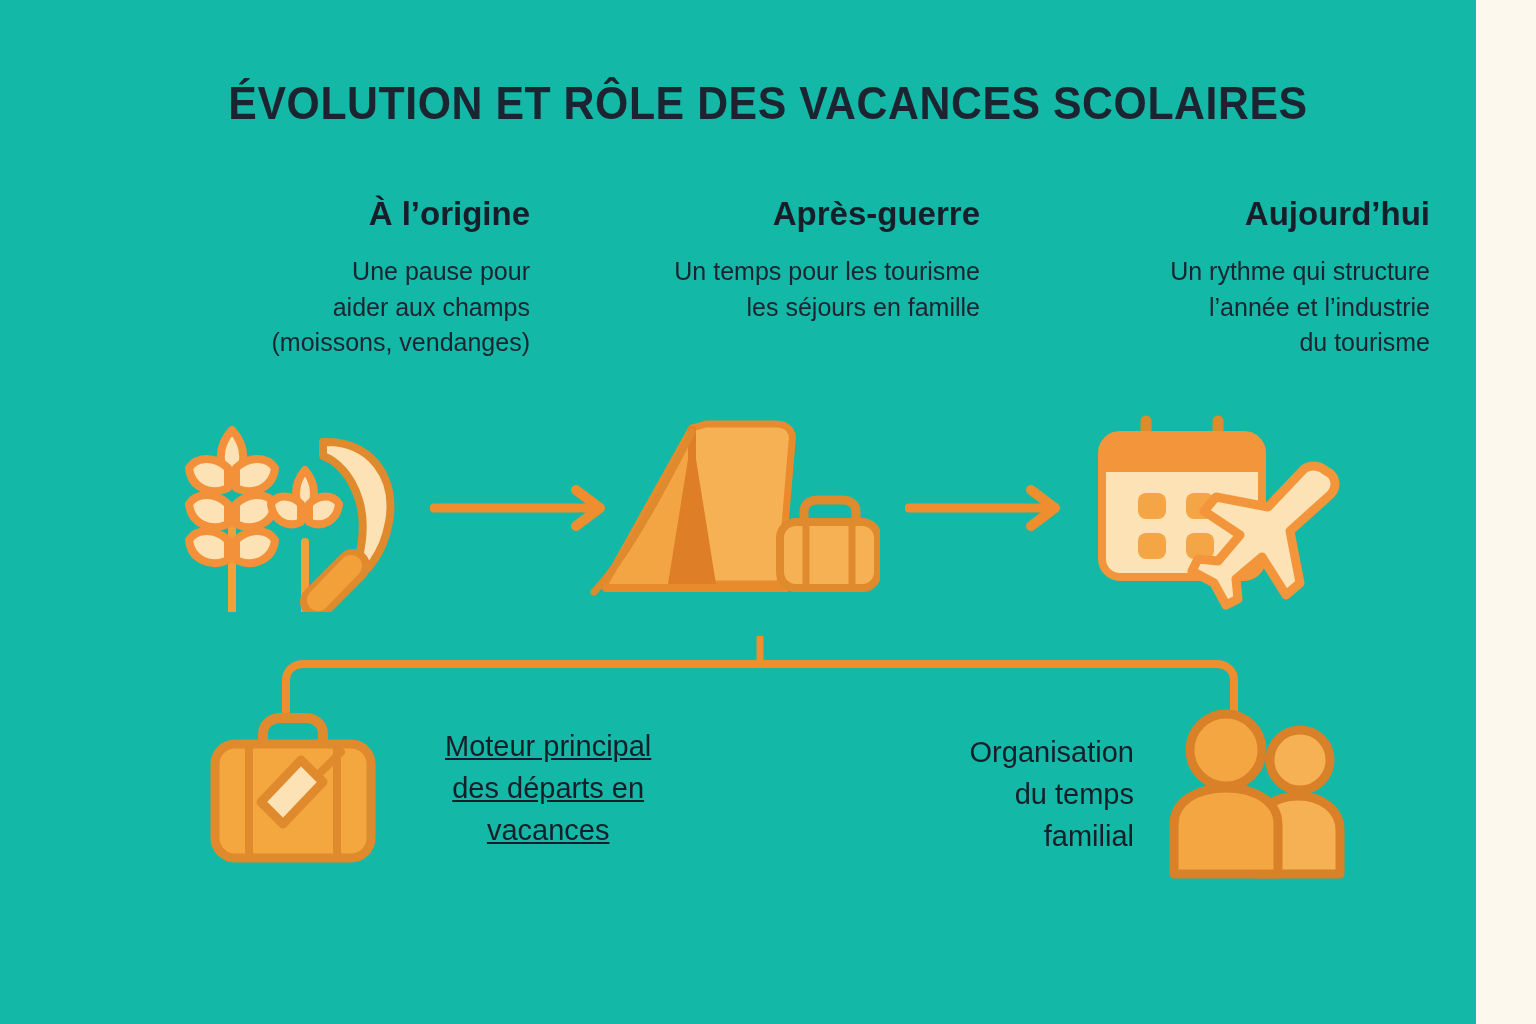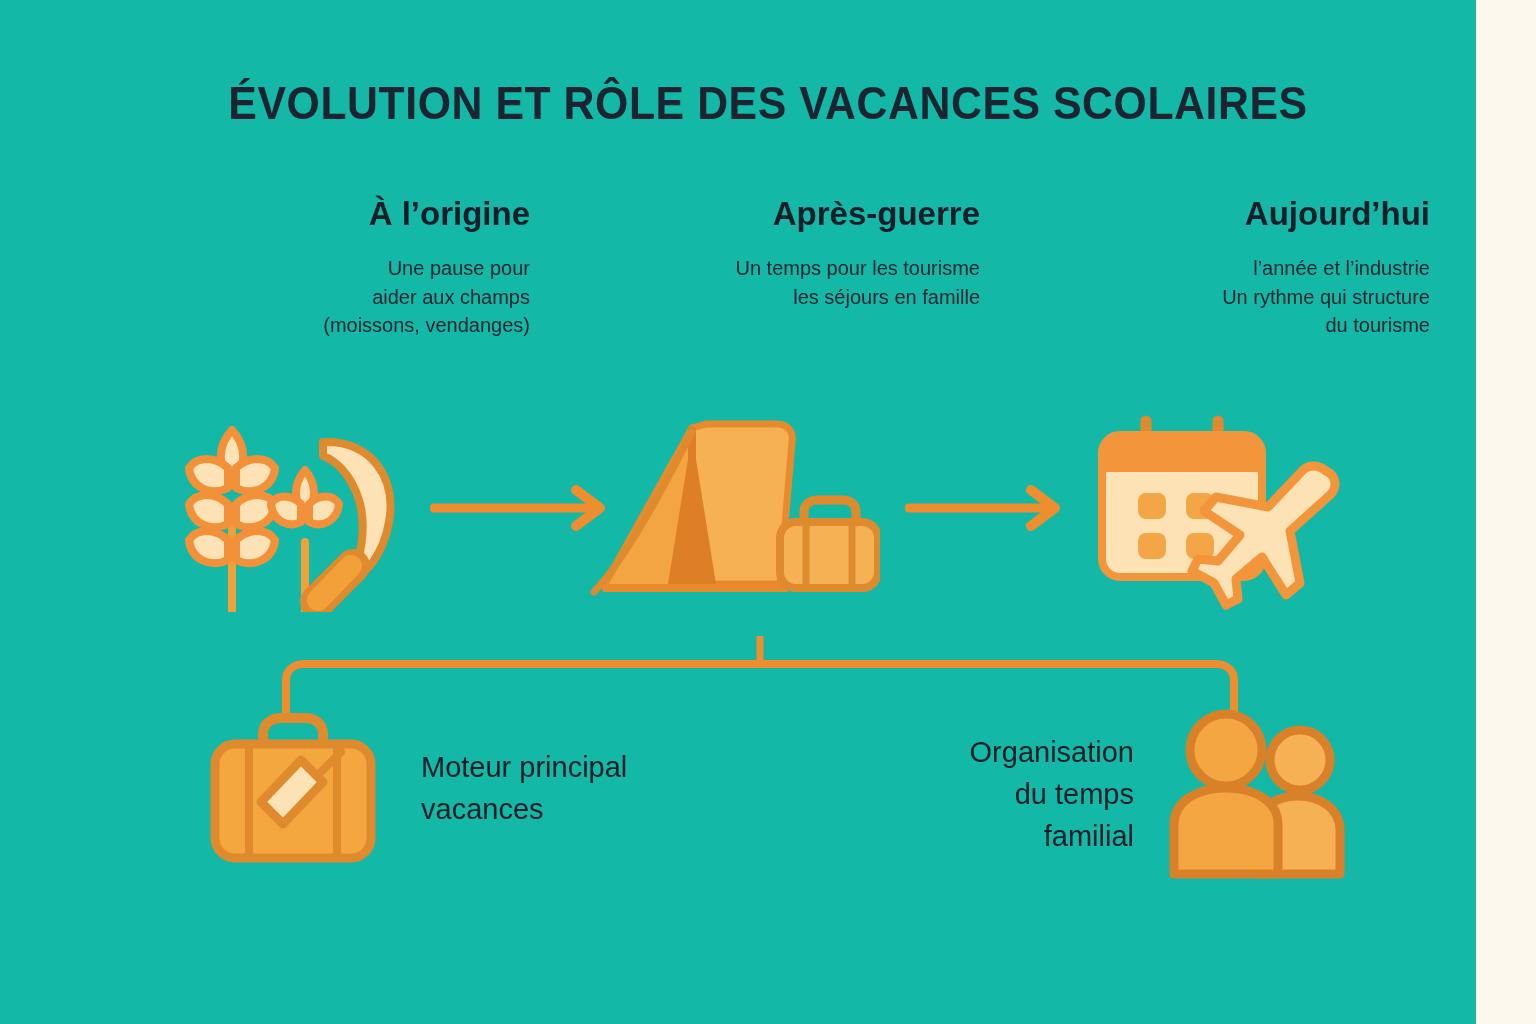--- a/index.html
+++ b/index.html
@@ -50,21 +50,21 @@
     text-align: right;
   }
   .col-heading {
     font-size: 33px;
     font-weight: bold;
     color: #171E29;
     line-height: 1.1;
     margin: 0 0 22px 0;
   }
   .col-body {
-    font-size: 20px;
+    font-size: 25px;
     color: #1B2430;
     line-height: 1.42;
   }
   .col-body div { white-space: nowrap; }
 
   
   .icon-row {
     position: absolute;
     top: 408px;
     left: 0;
@@ -107,21 +107,21 @@
     display: flex;
     align-items: center;
   }
   .bottom-left  { left: 205px; top: 8px; }
   .bottom-right { right: 180px; top: 8px; }
   .bottom-text {
     font-size: 29px;
     color: #171E29;
     line-height: 1.45;
   }
-  .bottom-text.left  { text-align: left;  margin-left: 40px; }
+  .bottom-text.left  { text-align: center;  margin-left: 64px; text-decoration: underline; }
   .bottom-text.right { text-align: right; margin-right: 30px; }
   .bottom-text div { white-space: nowrap; }
 </style>
 </head>
 <body>
 
 <div id="infographic">
 
   <div class="title">ÉVOLUTION ET RÔLE DES VACANCES SCOLAIRES</div>
 
@@ -140,22 +140,22 @@
       <div class="col-heading">Après-guerre</div>
       <div class="col-body">
         <div>Un temps pour les tourisme</div>
         <div>les séjours en famille</div>
       </div>
     </div>
 
     <div class="col">
       <div class="col-heading">Aujourd’hui</div>
       <div class="col-body">
+        <div>Un rythme qui structure</div>
         <div>l’année et l’industrie</div>
-        <div>Un rythme qui structure</div>
         <div>du tourisme</div>
       </div>
     </div>
 
   </div>
 
   <div class="icon-row">
 
     <div class="icon-slot slot-1">
       <svg width="230" height="196" viewBox="0 0 230 196">
@@ -256,20 +256,21 @@
     <div class="bottom-item bottom-left">
       <svg width="176" height="160" viewBox="0 0 176 160">
         <path d="M58 38 V26 C58 16 66 10 76 10 H100 C110 10 118 16 118 26 V38" fill="none" stroke="#E08A2E" stroke-width="10" stroke-linecap="round"></path>
         <rect x="10" y="36" width="156" height="114" rx="20" fill="#F4A63F" stroke="#E08A2E" stroke-width="9"></rect>
         <path d="M44 36 V150 M132 36 V150" stroke="#E08A2E" stroke-width="8"></path>
         <path d="M96 52 L118 74 L78 116 L56 94 Z" fill="#FCE2B4" stroke="#E08A2E" stroke-width="9" stroke-linejoin="round"></path>
         <path d="M112 68 L136 44" stroke="#E08A2E" stroke-width="8" stroke-linecap="round"></path>
       </svg>
       <div class="bottom-text left">
         <div>Moteur principal</div>
+        <div>des départs en</div>
         <div>vacances</div>
       </div>
     </div>
 
     <div class="bottom-item bottom-right">
       <div class="bottom-text right">
         <div>Organisation</div>
         <div>du temps</div>
         <div>familial</div>
       </div>

